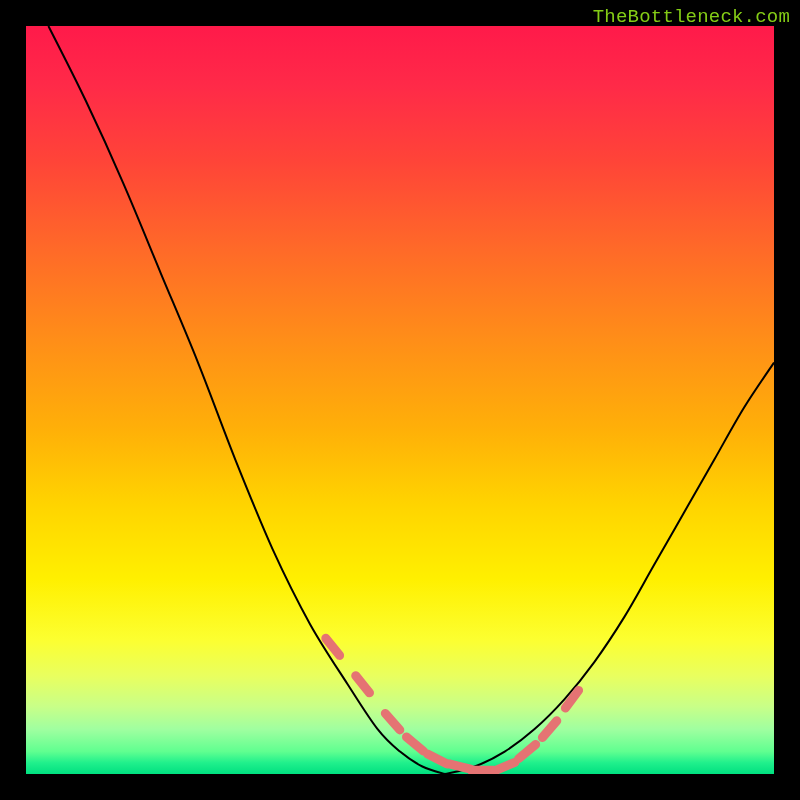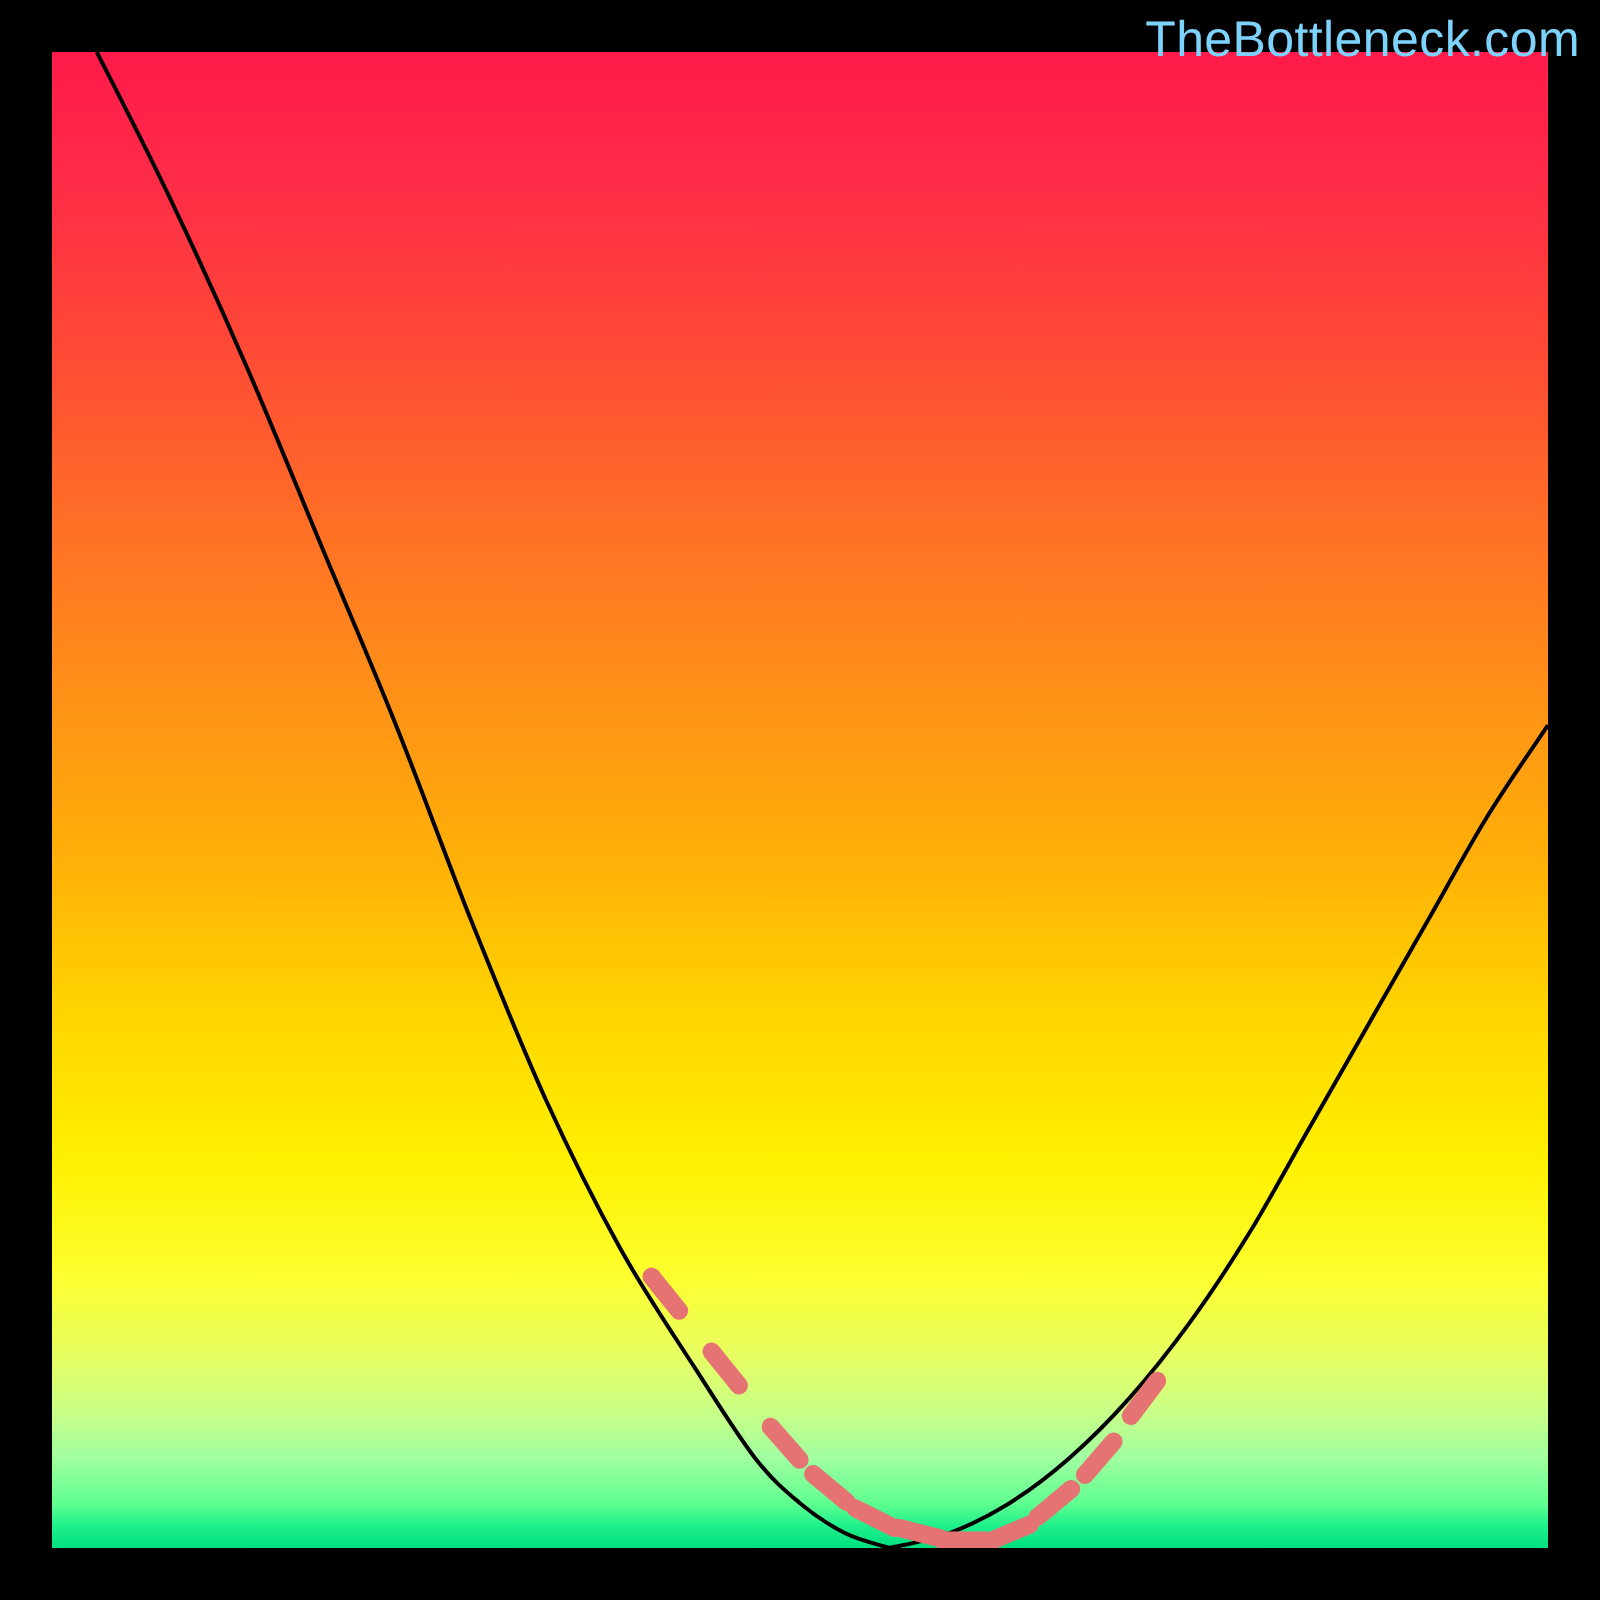--- a/index.html
+++ b/index.html
@@ -32,23 +32,23 @@
       #a0ffa0 94%,
       #60ff90 97%,
       #20f08c 98.5%,
       #00e080 100%
     );
   }
   .watermark {
     position: absolute;
     top: 6px;
     right: 10px;
-    font-family: Liberation Sans, sans-serif;
-    font-size: 25px;
-    color: #7dd3fc;
+    font-family: Liberation Mono, monospace;
+    font-size: 19px;
+    color: #84cc16;
     letter-spacing: 0.2px;
     z-index: 10;
   }
   svg.curves {
     position: absolute;
     left: 26px;
     top: 26px;
     width: 748px;
     height: 748px;
     z-index: 5;

